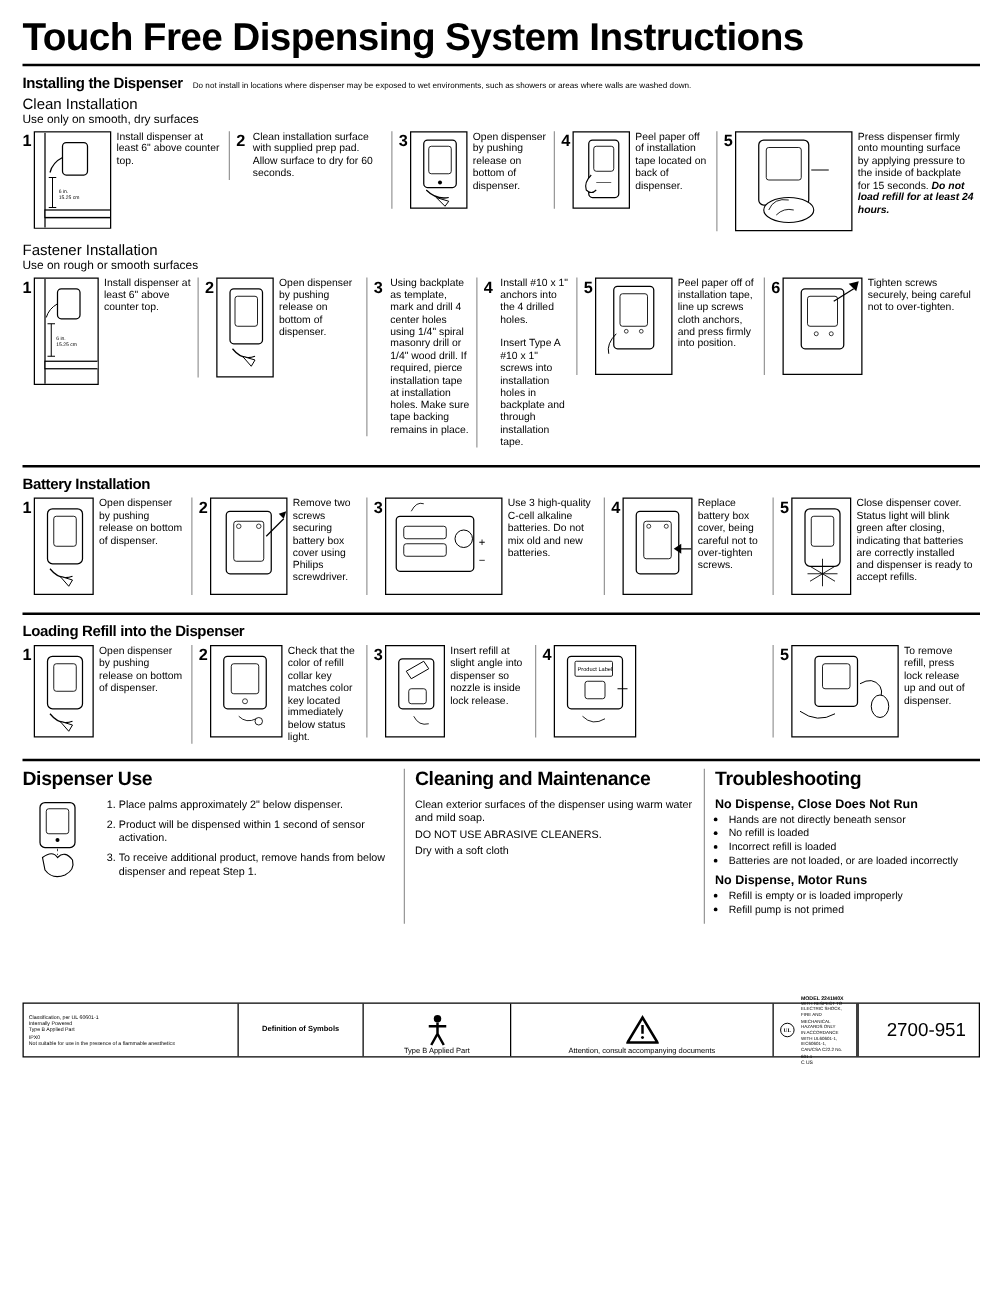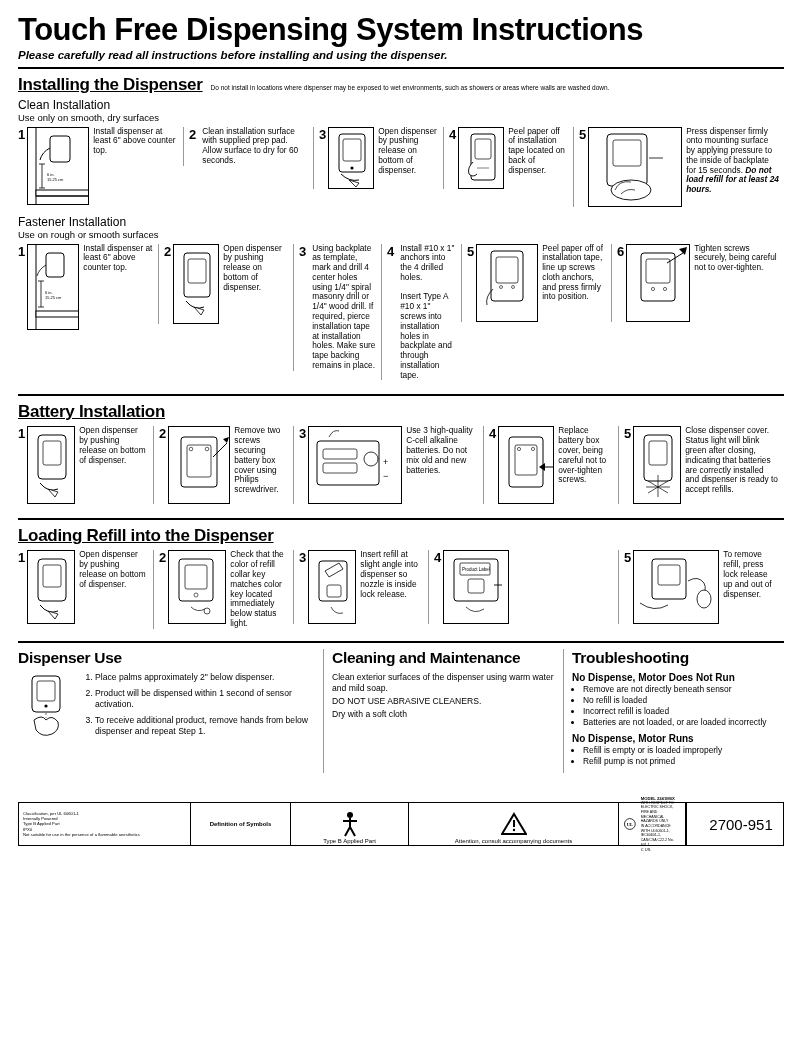--- a/index.html
+++ b/index.html
@@ -35,25 +35,24 @@
     border-top: 2px solid #000;
     margin: 4px 0 6px 0;
   }
   .sec-head {
     display: flex;
     align-items: baseline;
     gap: 8px;
     margin: 2px 0 2px 0;
   }
   .sec-head h2 {
-    font-size: 17px;
+    font-size: 12px;
     font-weight: bold;
     margin: 0;
     letter-spacing: -0.3px;
-    text-decoration: underline;
   }
   .sec-note {
     font-size: 6.5px;
     font-weight: normal;
   }
   .sub-head {
     font-size: 12px;
     margin: 3px 0 0 0;
   }
   .sub-note {
@@ -133,21 +132,20 @@
   .fsym { font-size: 6px; }
   .flabel { position:absolute; bottom:1px; left:0; right:0; text-align:center; font-size:6px; }
   svg { display:block; }
 </style>
 </head>
 <body>
 
 <div class="page">
 
   <h1 class="title">Touch Free Dispensing System Instructions</h1>
-  <div class="subtitle">Please carefully read all instructions before installing and using the dispenser.</div>
   <div class="rule"></div>
 
   <div class="sec-head">
     <h2>Installing the Dispenser</h2>
     <span class="sec-note">Do not install in locations where dispenser may be exposed to wet environments, such as showers or areas where walls are washed down.</span>
   </div>
 
   <div class="sub-head">Clean Installation</div>
   <div class="sub-note">Use only on smooth, dry surfaces</div>
 
@@ -472,23 +470,23 @@
 
     <div class="panel" style="flex:0 0 240px;">
       <h3>Cleaning and Maintenance</h3>
       <p>Clean exterior surfaces of the dispenser using warm water and mild soap.</p>
       <p>DO NOT USE ABRASIVE CLEANERS.</p>
       <p>Dry with a soft cloth</p>
     </div>
 
     <div class="panel" style="flex:1 1 auto;">
       <h3>Troubleshooting</h3>
-      <div class="tshead">No Dispense, Motor Does Not Run</div>
+      <div class="tshead">No Dispense, Close Does Not Run</div>
       <ul>
-        <li>Remove are not directly beneath sensor</li>
+        <li>Hands are not directly beneath sensor</li>
         <li>No refill is loaded</li>
         <li>Incorrect refill is loaded</li>
         <li>Batteries are not loaded, or are loaded incorrectly</li>
       </ul>
       <div class="tshead">No Dispense, Motor Runs</div>
       <ul>
         <li>Refill is empty or is loaded improperly</li>
         <li>Refill pump is not primed</li>
       </ul>
     </div>

